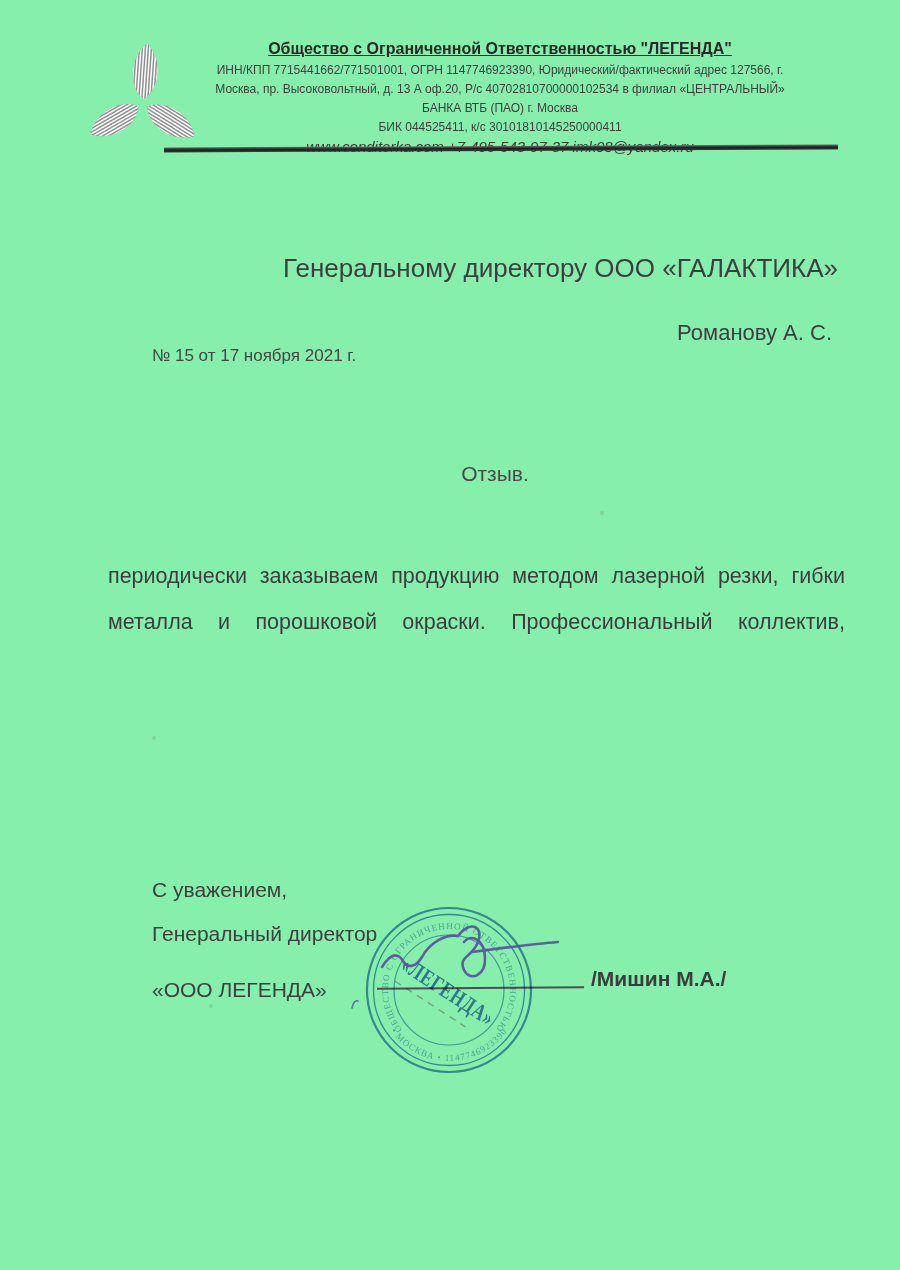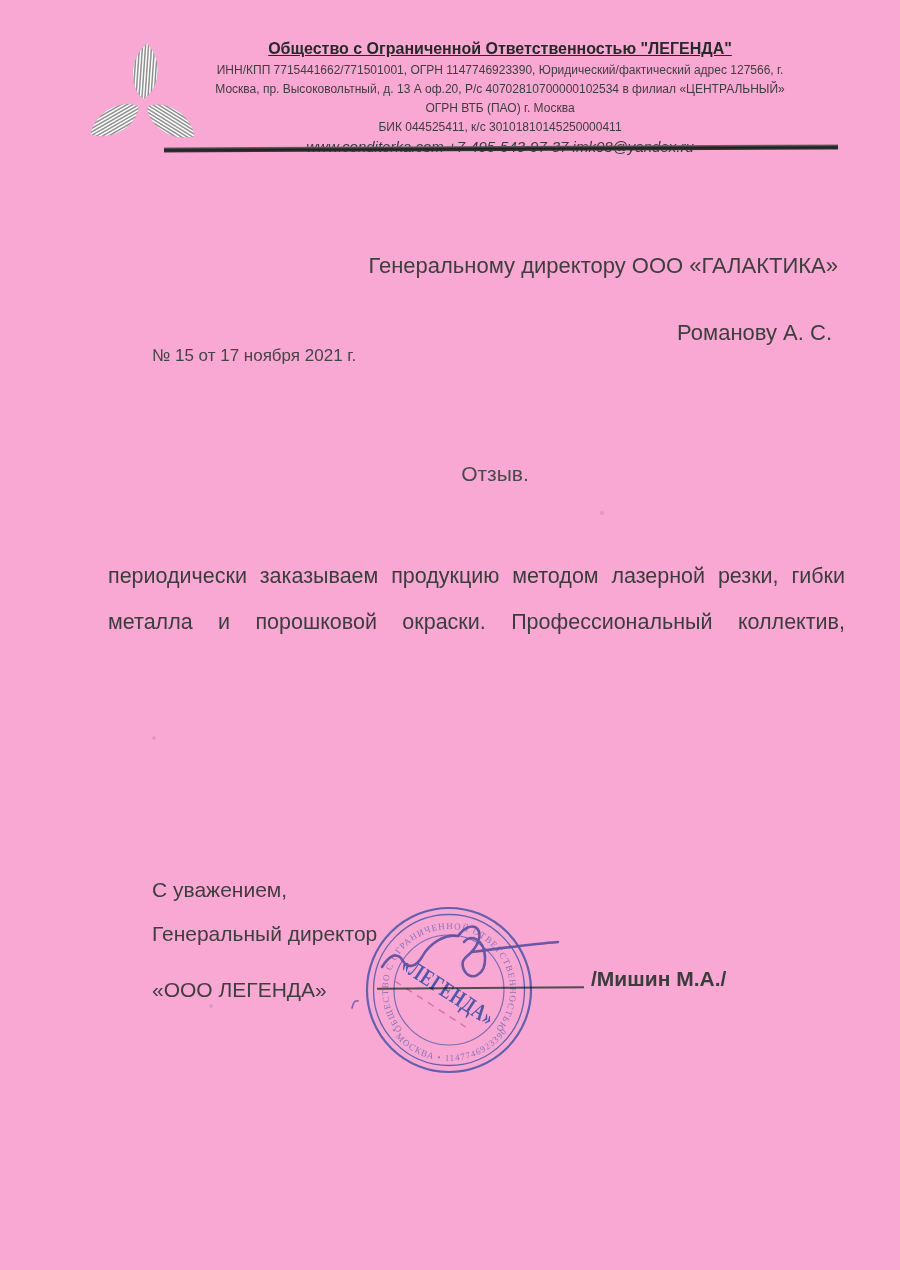--- a/index.html
+++ b/index.html
@@ -1,32 +1,32 @@
 <!DOCTYPE html>
 <html><head>
 <meta charset="utf-8">
 <style>
   html,body{margin:0;padding:0;background:#fff;}
-  .page{position:relative;width:900px;height:1270px;background:#f9a8d4;overflow:hidden;
+  .page{position:relative;width:900px;height:1270px;background:#86efac;overflow:hidden;
         font-family:"Liberation Sans",sans-serif;color:#3d3d3d;}
   .abs{position:absolute;}
 
   
   .logo{left:76px;top:40px;}
   .hdr{left:160px;top:40px;width:680px;text-align:center;color:#3b3b3b;}
   .hdr-title{font-size:16px;font-weight:bold;text-decoration:underline;color:#282828;
              white-space:nowrap;margin-bottom:3px;}
   .hdr-line{font-size:12px;line-height:19px;white-space:nowrap;color:#3e3e3e;}
   .hdr-contacts{font-size:15px;font-style:italic;line-height:20px;white-space:nowrap;color:#3a3a3a;}
   .rule{left:164px;top:146px;width:674px;height:5px;
         background:linear-gradient(180deg,#6a6a6a 0%,#1e1e1e 50%,#3a3a3a 100%);
         transform:rotate(-0.25deg);}
 
   
-  .addr1{right:62px;top:253px;font-size:22px;white-space:nowrap;color:#3e3e3e;}
+  .addr1{right:62px;top:253px;font-size:26px;white-space:nowrap;color:#3e3e3e;}
   .addr2{right:68px;top:303px;font-size:22px;white-space:nowrap;color:#3e3e3e;margin-top:17px;}
   .ref{left:152px;top:346px;font-size:17px;color:#454545;}
 
   
   .doc-title{left:45px;top:462px;width:900px;text-align:center;font-size:21px;color:#4a4a4a;}
   .body-block{left:108px;top:553px;width:737px;font-size:21.5px;color:#3c3c3c;}
   .body-line{height:46px;line-height:46px;}
   .body-line.just{text-align:justify;text-align-last:justify;}
 
   
@@ -72,21 +72,21 @@
     </g>
     <use href="#seed" transform="translate(67,64) rotate(4)"></use>
     <use href="#seed" transform="translate(67,64) rotate(122)"></use>
     <use href="#seed" transform="translate(67,64) rotate(-120)"></use>
   </svg>
 
   <div class="abs hdr">
     <div class="hdr-title">Общество с Ограниченной Ответственностью "ЛЕГЕНДА"</div>
     <div class="hdr-line">ИНН/КПП 7715441662/771501001, ОГРН 1147746923390, Юридический/фактический адрес 127566, г.</div>
     <div class="hdr-line">Москва, пр. Высоковольтный, д. 13 А оф.20, Р/с 40702810700000102534 в филиал «ЦЕНТРАЛЬНЫЙ»</div>
-    <div class="hdr-line">ОГРН  ВТБ (ПАО) г. Москва</div>
+    <div class="hdr-line">БАНКА  ВТБ (ПАО) г. Москва</div>
     <div class="hdr-line">БИК 044525411, к/с 30101810145250000411</div>
     <div class="hdr-contacts">www.conditerka.com   +7-495-543-97-37   imk08@yandex.ru</div>
   </div>
   <div class="abs rule"></div>
 
   <div class="abs addr1">Генеральному директору ООО «ГАЛАКТИКА»</div>
   <div class="abs addr2">Романову А. С.</div>
 
   <div class="abs ref">№ 15 от 17 ноября 2021 г.</div>
 

